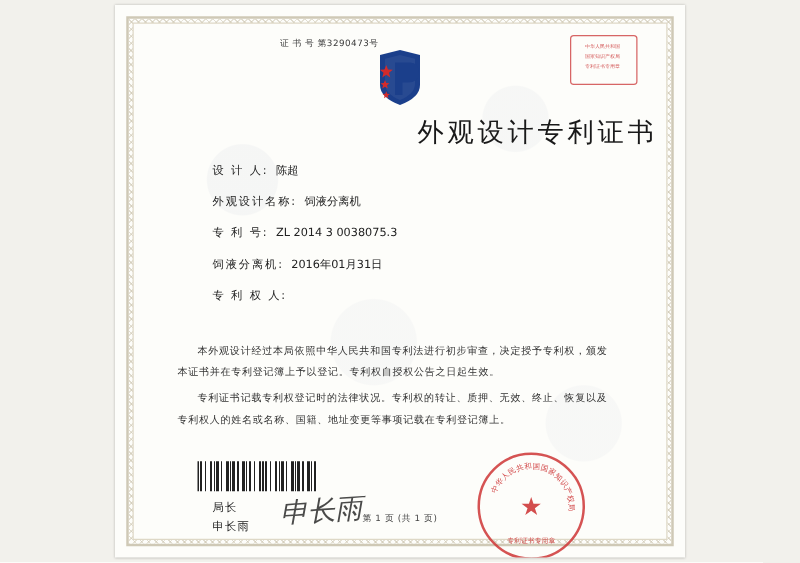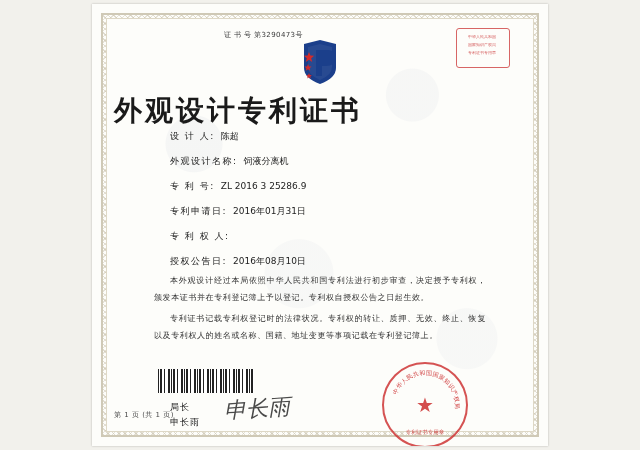--- a/index.html
+++ b/index.html
@@ -127,24 +127,24 @@
     left: 50%;
     top: 14px;
     transform: translateX(-50%);
     width: 88px;
     height: 48px;
   }
   .title {
     position: absolute;
     left: 0; right: 0;
     top: 68px;
-    text-align: left;
+    text-align: right;
     font-family: "DejaVu Sans", sans-serif;
-    font-size: 28px;
-    font-weight: bold;
+    font-size: 21px;
+    font-weight: normal;
     color: #1a1a1a;
     letter-spacing: 3px;
   }
 
   .fields {
     position: absolute;
     left: 56px;
     top: 106px;
     right: 40px;
   }
@@ -160,21 +160,21 @@
     letter-spacing: 1.5px;
     color: #222;
   }
   .field-value {
     margin-left: 6px;
     color: #222;
   }
 
   .body-text {
     position: absolute;
-    left: 40px;
+    left: 28px;
     right: 40px;
     top: 248px;
     font-size: 8px;
     line-height: 17px;
     color: #333;
     text-align: justify;
     letter-spacing: 0.6px;
   }
   .body-text p {
     margin: 0 0 4px 0;
@@ -260,21 +260,21 @@
     text-align: center;
     font-size: 5.5px;
     color: #cf3b3b;
     opacity: 0.9;
   }
 
   .page-footer {
     position: absolute;
     left: 0; right: 0;
     bottom: 6px;
-    text-align: left;
+    text-align: center;
     font-size: 7px;
     color: #444;
     letter-spacing: 0.5px;
   }
 </style>
 </head>
 <body>
 
 <div class="page">
   <div class="sheet">
@@ -314,32 +314,28 @@
         <div class="field-row">
           <span class="field-label">设 计 人:</span>
           <span class="field-value">陈超</span>
         </div>
         <div class="field-row">
           <span class="field-label">外观设计名称:</span>
           <span class="field-value">饲液分离机</span>
         </div>
         <div class="field-row">
           <span class="field-label">专 利 号:</span>
-          <span class="field-value">ZL 2016 3 25286.9</span>
-        </div>
-        <div class="field-row">
-          <span class="field-label">专利申请日:</span>
+          <span class="field-value">ZL 2014 3 0038075.3</span>
+        </div>
+        <div class="field-row">
+          <span class="field-label">饲液分离机:</span>
           <span class="field-value">2016年01月31日</span>
         </div>
         <div class="field-row">
           <span class="field-label">专 利 权 人:</span>
-        </div>
-        <div class="field-row">
-          <span class="field-label">授权公告日:</span>
-          <span class="field-value">2016年08月10日</span>
         </div>
       </div>
 
       <div class="body-text">
         <p>本外观设计经过本局依照中华人民共和国专利法进行初步审查，决定授予专利权，颁发本证书并在专利登记簿上予以登记。专利权自授权公告之日起生效。</p>
         <p>专利证书记载专利权登记时的法律状况。专利权的转让、质押、无效、终止、恢复以及专利权人的姓名或名称、国籍、地址变更等事项记载在专利登记簿上。</p>
       </div>
 
       <div class="barcode"></div>
 

